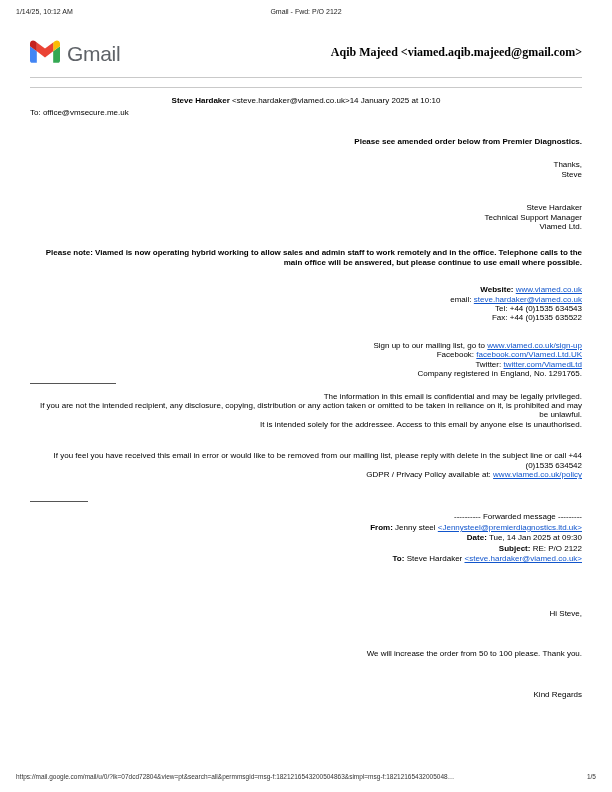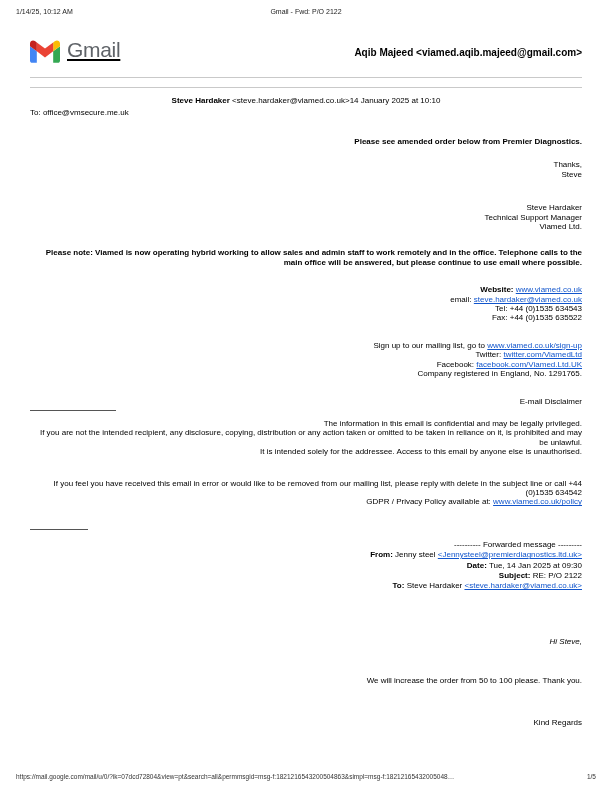--- a/index.html
+++ b/index.html
@@ -22,24 +22,24 @@
   .print-header .doc { position:absolute; left:0; right:0; text-align:center; top:0; }
   .print-footer {
     position:absolute; bottom:12px; left:16px; right:16px;
     font-size:6.5px; color:#333;
     display:flex; justify-content:space-between;
   }
   .content { position:absolute; left:30px; right:30px; top:36px; }
 
   
   .gmail-header { display:flex; justify-content:space-between; align-items:center; height:32px; }
-  .brand { display:flex; align-items:flex-start;text-decoration:underline; }
+  .brand { display:flex; align-items:flex-end; }
   .brand svg { display:block; }
   .brand-text { font-size:21px; color:#5f6368; margin-left:7px; letter-spacing:-0.3px; }
-  .account { font-size:10px; font-weight:bold; }
+  .account { font-size:12px; font-weight:bold;font-family:Liberation Serif, serif; }
 
   hr.rule { border:none; border-top:1px solid #c9c9c9; margin:9px 0 0 0; }
 
   .subject { font-size:12.5px; font-weight:bold; margin:10px 0 9px 0; }
 
   .meta-row { display:flex; justify-content:center; font-size:8px; margin-top:8px; }
   .bold { font-weight:bold; }
   .to-line { font-size:8px; margin-top:3px; }
 
   .body-text { font-size:8px; line-height:9.4px;text-align:right; }
@@ -52,21 +52,21 @@
   .p-note { font-weight:bold; margin-top:17px !important; }
   .p-contact { margin-top:18px !important; }
   .p-social { margin-top:18px !important; }
   .p-disc-title { margin-top:18px !important; }
   .short-rule { width:86px; border-top:1px solid #555; margin-top:4px; }
   .short-rule2 { width:58px; border-top:1px solid #555; margin-top:22px; }
   .p-disc { margin-top:8px !important; }
   .p-removal { margin-top:22px !important; }
   .p-fwd-divider { margin-top:10px !important; }
   .p-fwd-head { margin-top:1px !important; }
-  .p-greeting { margin-top:46px !important;font-style:italic; }
+  .p-greeting { margin-top:46px !important; }
   .p-reply { margin-top:30px !important; }
   .p-signoff { margin-top:32px !important; }
 </style>
 </head>
 <body>
 
 <div class="page">
 
   <div class="print-header">
     <span class="ts">1/14/25, 10:12 AM</span>
@@ -125,30 +125,29 @@
         <a class="lnk">steve.hardaker@viamed.co.uk</a>
       </p>
       <p>Tel: +44 (0)1535 634543</p>
       <p>Fax: +44 (0)1535 635522</p>
 
       <p class="p-social">
         <span>Sign up to our mailing list, go to</span>
         <a class="lnk">www.viamed.co.uk/sign-up</a>
       </p>
       <p>
+        <span>Facebook:</span>
+        <a class="lnk">facebook.com/Viamed.Ltd.UK</a>
+      </p>
+      <p>
         <span>Twitter:</span>
         <a class="lnk">twitter.com/ViamedLtd</a>
       </p>
-      <p>
-        <span>Facebook:</span>
-        <a class="lnk">facebook.com/Viamed.Ltd.UK</a>
-      </p>
       <p>Company registered in England, No. 1291765.</p>
 
-      <p class="p-disc-title">E-mail Disclaimer</p>
       <div class="short-rule"></div>
 
       <p class="p-disc">The information in this email is confidential and may be legally privileged.</p>
       <p>If you are not the intended recipient, any disclosure, copying, distribution or any action taken or omitted to be taken in reliance on it, is prohibited and may be unlawful.</p>
       <p>It is intended solely for the addressee. Access to this email by anyone else is unauthorised.</p>
 
       <p class="p-removal">If you feel you have received this email in error or would like to be removed from our mailing list, please reply with delete in the subject line or call +44 (0)1535 634542</p>
       <p>
         <span>GDPR / Privacy Policy available at:</span>
         <a class="lnk">www.viamed.co.uk/policy</a>

